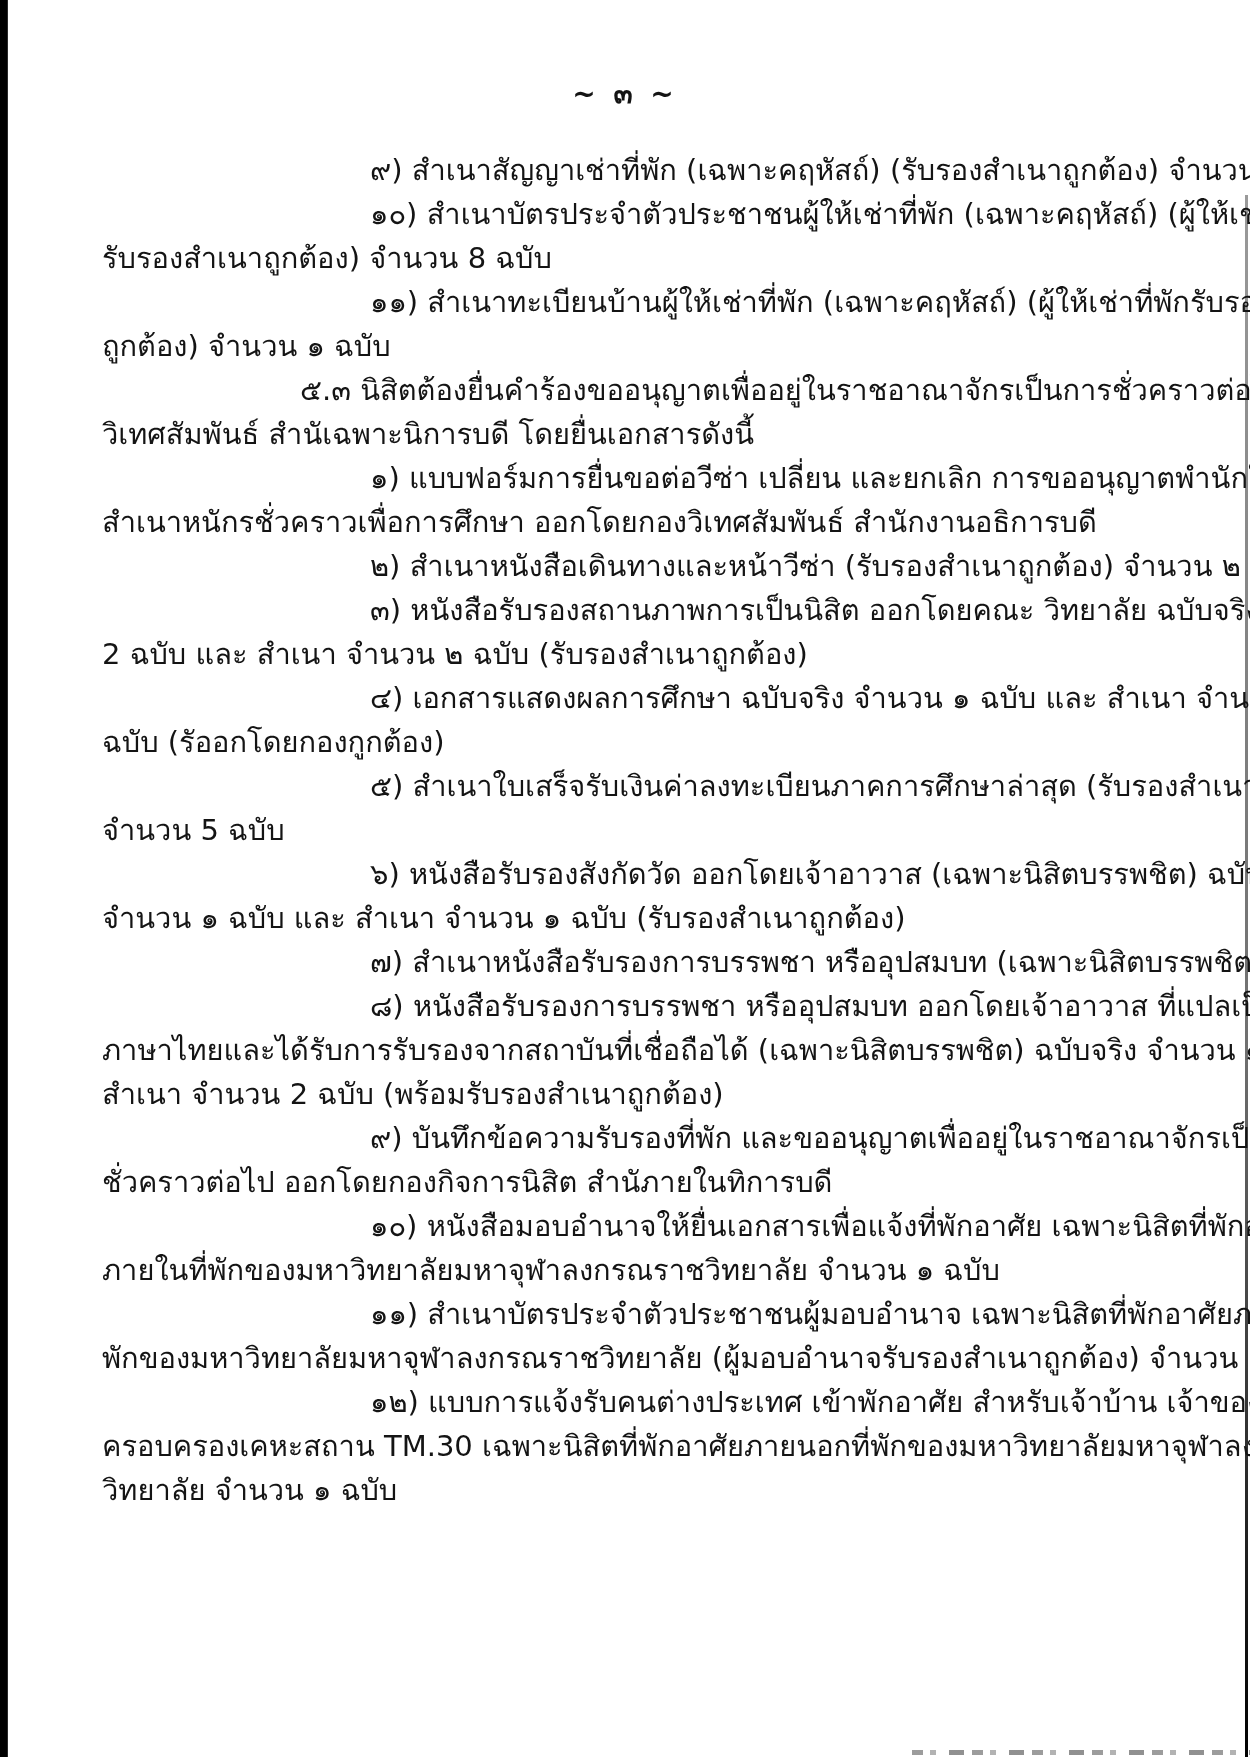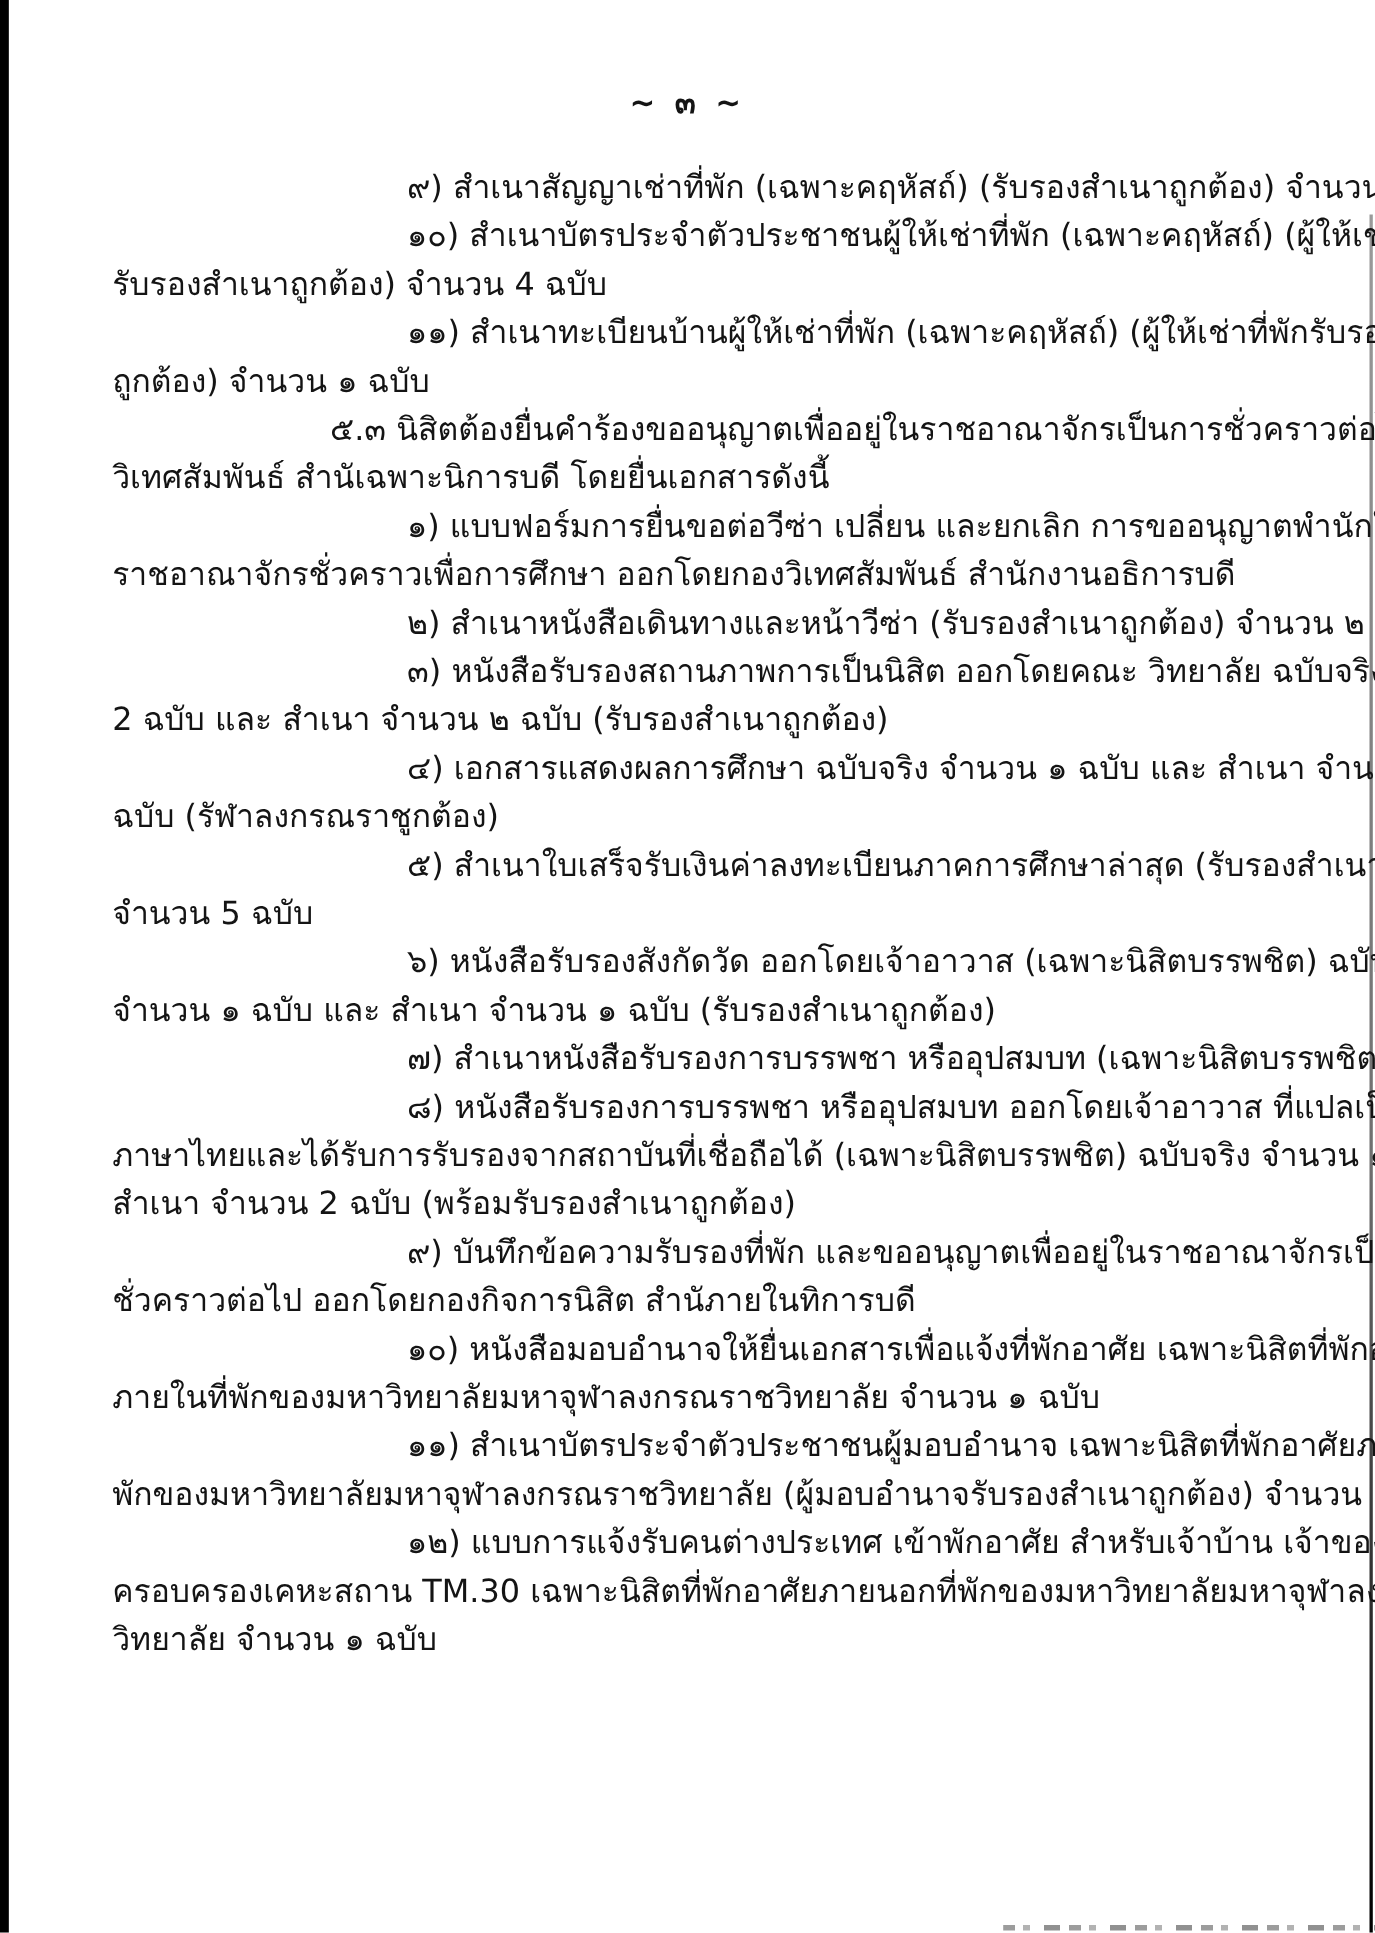--- a/index.html
+++ b/index.html
@@ -70,32 +70,32 @@
 
 <div class="left-bar"></div>
 <div class="right-line"></div>
 <div class="bottom-noise"></div>
 
 <div class="page-header">~ ๓ ~</div>
 
 <div class="text-block">
     <div class="line indent-item">๙) สำเนาสัญญาเช่าที่พัก (เฉพาะคฤหัสถ์) (รับรองสำเนาถูกต้อง) จำนวน ๑ ฉบับ</div>
     <div class="line indent-item">๑๐) สำเนาบัตรประจำตัวประชาชนผู้ให้เช่าที่พัก (เฉพาะคฤหัสถ์) (ผู้ให้เช่าที่พัก</div>
-    <div class="line">รับรองสำเนาถูกต้อง) จำนวน 4 ฉบับ</div>
+    <div class="line">รับรองสำเนาถูกต้อง) จำนวน 8 ฉบับ</div>
     <div class="line indent-item">๑๑) สำเนาทะเบียนบ้านผู้ให้เช่าที่พัก (เฉพาะคฤหัสถ์) (ผู้ให้เช่าที่พักรับรองสำเนา</div>
     <div class="line">ถูกต้อง) จำนวน ๑ ฉบับ</div>
     <div class="line indent-section">๕.๓ นิสิตต้องยื่นคำร้องขออนุญาตเพื่ออยู่ในราชอาณาจักรเป็นการชั่วคราวต่อไป ต่อกอง</div>
     <div class="line">วิเทศสัมพันธ์ สำนัเฉพาะนิการบดี โดยยื่นเอกสารดังนี้</div>
     <div class="line indent-item">๑) แบบฟอร์มการยื่นขอต่อวีซ่า เปลี่ยน และยกเลิก การขออนุญาตพำนักใน</div>
-    <div class="line">ราชอาณาจักรชั่วคราวเพื่อการศึกษา ออกโดยกองวิเทศสัมพันธ์ สำนักงานอธิการบดี</div>
+    <div class="line">สำเนาหนักรชั่วคราวเพื่อการศึกษา ออกโดยกองวิเทศสัมพันธ์ สำนักงานอธิการบดี</div>
     <div class="line indent-item">๒) สำเนาหนังสือเดินทางและหน้าวีซ่า (รับรองสำเนาถูกต้อง) จำนวน ๒ ชุด</div>
     <div class="line indent-item">๓) หนังสือรับรองสถานภาพการเป็นนิสิต ออกโดยคณะ วิทยาลัย ฉบับจริง จำนวน</div>
     <div class="line">2 ฉบับ และ สำเนา จำนวน ๒ ฉบับ (รับรองสำเนาถูกต้อง)</div>
     <div class="line indent-item">๔) เอกสารแสดงผลการศึกษา ฉบับจริง จำนวน ๑ ฉบับ และ สำเนา จำนวน ๑</div>
-    <div class="line">ฉบับ (รัฬาลงกรณราชูกต้อง)</div>
+    <div class="line">ฉบับ (รัออกโดยกองกูกต้อง)</div>
     <div class="line indent-item">๕) สำเนาใบเสร็จรับเงินค่าลงทะเบียนภาคการศึกษาล่าสุด (รับรองสำเนาถูกต้อง)</div>
     <div class="line">จำนวน 5 ฉบับ</div>
     <div class="line indent-item">๖) หนังสือรับรองสังกัดวัด ออกโดยเจ้าอาวาส (เฉพาะนิสิตบรรพชิต) ฉบับจริง</div>
     <div class="line">จำนวน ๑ ฉบับ และ สำเนา จำนวน ๑ ฉบับ (รับรองสำเนาถูกต้อง)</div>
     <div class="line indent-item">๗) สำเนาหนังสือรับรองการบรรพชา หรืออุปสมบท (เฉพาะนิสิตบรรพชิต) ฉบับจริง</div>
     <div class="line indent-item">๘) หนังสือรับรองการบรรพชา หรืออุปสมบท ออกโดยเจ้าอาวาส ที่แปลเป็น</div>
     <div class="line">ภาษาไทยและได้รับการรับรองจากสถาบันที่เชื่อถือได้ (เฉพาะนิสิตบรรพชิต) ฉบับจริง จำนวน ๑ ฉบับ และ</div>
     <div class="line">สำเนา จำนวน 2 ฉบับ (พร้อมรับรองสำเนาถูกต้อง)</div>
     <div class="line indent-item">๙) บันทึกข้อความรับรองที่พัก และขออนุญาตเพื่ออยู่ในราชอาณาจักรเป็นการ</div>
     <div class="line">ชั่วคราวต่อไป ออกโดยกองกิจการนิสิต สำนัภายในทิการบดี</div>

